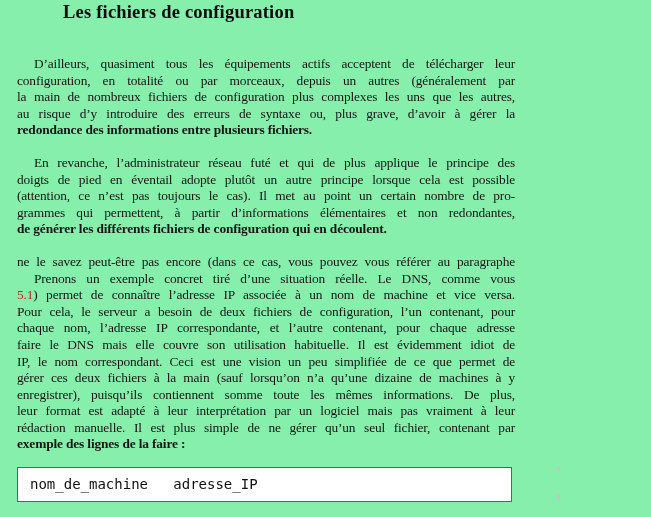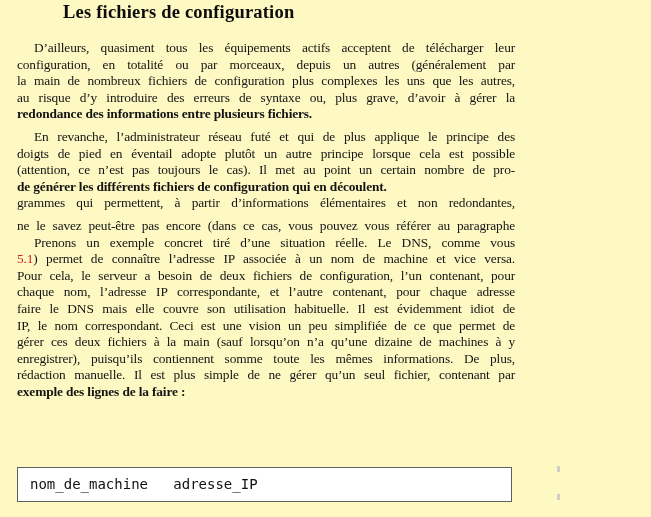--- a/index.html
+++ b/index.html
@@ -4,21 +4,21 @@
 <style>
   html, body {
     margin: 0;
     padding: 0;
     background: #ffffff;
   }
   #page {
     position: relative;
     width: 651px;
     height: 517px;
-    background: #fef9c3;
+    background: #86efac;
     overflow: hidden;
     font-family: "Liberation Serif", serif;
     color: #141414;
   }
   #title {
     position: absolute;
     left: 63px;
     top: 2px;
     font-size: 18.5px;
     font-weight: bold;
@@ -29,21 +29,21 @@
   #body-text {
     position: absolute;
     left: 17px;
     top: 40px;
     width: 498px;
     font-size: 13.4px;
     letter-spacing: -0.15px;
     line-height: 16.6px;
     color: #141414;
   }
-  .paragraph { margin: 0 0 6px 0; }
+  .paragraph { margin: 16px 0 6px 0; }
   .paragraph:last-child { margin-bottom: 0; }
   .text-line {
     text-align: justify;
     text-align-last: justify;
     white-space: normal;
     height: 16.6px;
     overflow: visible;
   }
   .text-line.first { padding-left: 17px; }
   .text-line.last { text-align-last: left; font-weight: bold; }
@@ -91,33 +91,34 @@
         <div class="text-line first"><span>D’ailleurs, quasiment tous les équipements actifs acceptent de télécharger leur</span></div>
         <div class="text-line"><span>configuration, en totalité ou par morceaux, depuis un autres (généralement par</span></div>
         <div class="text-line"><span>la main de nombreux fichiers de configuration plus complexes les uns que les autres,</span></div>
         <div class="text-line"><span>au risque d’y introduire des erreurs de syntaxe ou, plus grave, d’avoir à gérer la</span></div>
         <div class="text-line last"><span>redondance des informations entre plusieurs fichiers.</span></div>
       </div>
       <div class="paragraph">
         <div class="text-line first"><span>En revanche, l’administrateur réseau futé et qui de plus applique le principe des</span></div>
         <div class="text-line"><span>doigts de pied en éventail adopte plutôt un autre principe lorsque cela est possible</span></div>
         <div class="text-line"><span>(attention, ce n’est pas toujours le cas). Il met au point un certain nombre de pro-</span></div>
+        <div class="text-line"><span>grammes qui permettent, à partir d’informations élémentaires et non redondantes,</span></div>
         <div class="text-line last"><span>de générer les différents fichiers de configuration qui en découlent.</span></div>
-        <div class="text-line"><span>grammes qui permettent, à partir d’informations élémentaires et non redondantes,</span></div>
       </div>
       <div class="paragraph">
         <div class="text-line"><span>ne le savez peut-être pas encore (dans ce cas, vous pouvez vous référer au paragraphe</span></div>
         <div class="text-line first"><span>Prenons un exemple concret tiré d’une situation réelle. Le DNS, comme vous</span></div>
         <div class="text-line"><span class="ref">5.1</span><span>) permet de connaître l’adresse IP associée à un nom de machine et vice versa.</span></div>
         <div class="text-line"><span>Pour cela, le serveur a besoin de deux fichiers de configuration, l’un contenant, pour</span></div>
         <div class="text-line"><span>chaque nom, l’adresse IP correspondante, et l’autre contenant, pour chaque adresse</span></div>
         <div class="text-line"><span>faire le DNS mais elle couvre son utilisation habituelle. Il est évidemment idiot de</span></div>
         <div class="text-line"><span>IP, le nom correspondant. Ceci est une vision un peu simplifiée de ce que permet de</span></div>
         <div class="text-line"><span>gérer ces deux fichiers à la main (sauf lorsqu’on n’a qu’une dizaine de machines à y</span></div>
         <div class="text-line"><span>enregistrer), puisqu’ils contiennent somme toute les mêmes informations. De plus,</span></div>
+        <div class="text-line"><span>leur format est adapté à leur interprétation par un logiciel mais pas vraiment à leur</span></div>
         <div class="text-line"><span>rédaction manuelle. Il est plus simple de ne gérer qu’un seul fichier, contenant par</span></div>
         <div class="text-line last"><span>exemple des lignes de la faire :</span></div>
       </div>
     </div>
 
   <div id="code-box">
     <div id="code-text">nom_de_machine   adresse_IP</div>
   </div>
 
   <div id="artifact-1" class="scan-artifact"></div>

